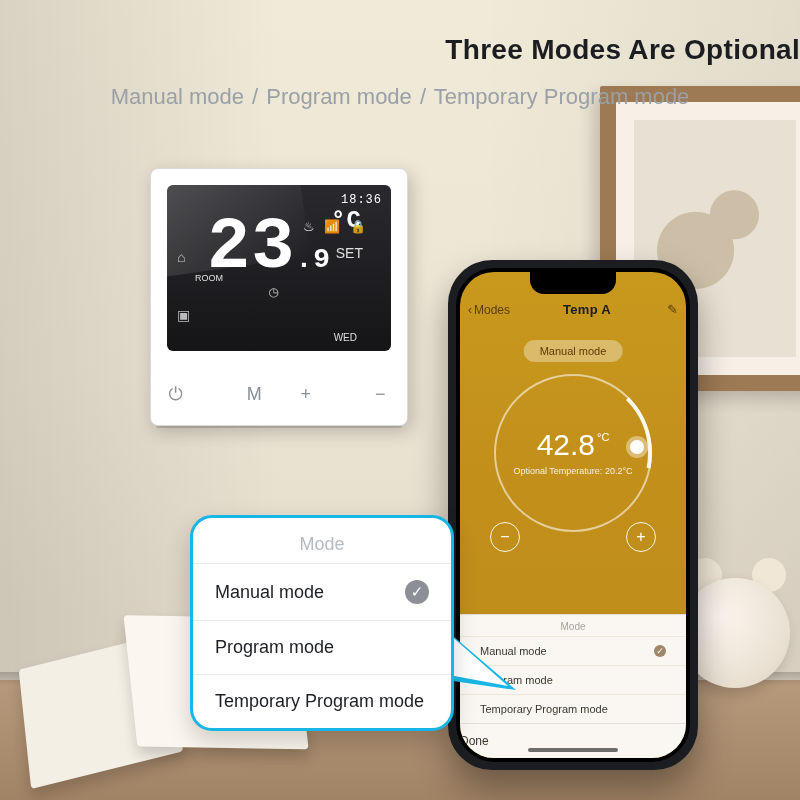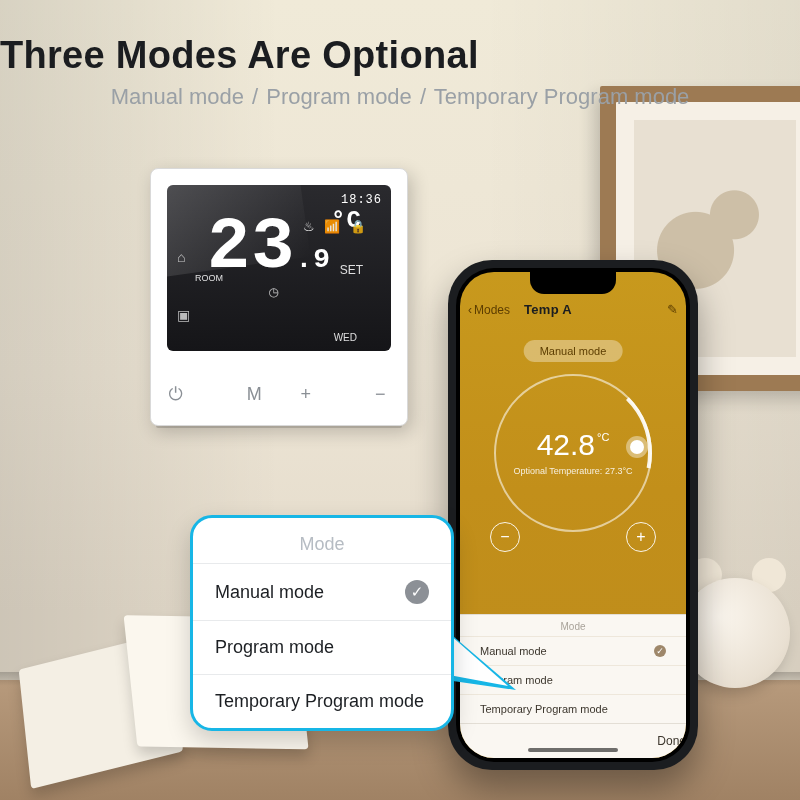--- a/index.html
+++ b/index.html
@@ -26,81 +26,81 @@
   .clock .body{position:absolute;left:20px;top:30px;width:110px;height:110px;border-radius:50%;
                background:radial-gradient(circle at 35% 35%,#fbf6ee,#e9e0d2 70%,#d7ccbb);box-shadow:-4px 6px 14px rgba(0,0,0,.18)}
   .clock .bell{position:absolute;width:34px;height:34px;border-radius:50%;background:#f0e7d7;top:10px}
   .clock .bell.l{left:28px}.clock .bell.r{left:92px}
   
   .book{position:absolute;left:22px;top:614px;width:280px;height:160px;transform:rotate(-6deg)}
   .book .pg{position:absolute;border-radius:4px;box-shadow:0 8px 14px rgba(0,0,0,.18)}
   .book .pg.a{left:0;top:30px;width:155px;height:120px;background:#f4efe4;transform:skewY(-8deg)}
   .book .pg.b{left:110px;top:8px;width:170px;height:132px;background:#fbf7ee;transform:skewY(7deg)}
   
-  .title{position:absolute;left:0;top:34px;width:100%;text-align:left;font-weight:800;
-         font-size:38px;color:#1b1d20;letter-spacing:.3px}
+  .title{position:absolute;left:0;top:34px;width:100%;text-align:right;font-weight:800;
+         font-size:28px;color:#1b1d20;letter-spacing:.3px}
   .subtitle{position:absolute;left:0;top:84px;width:100%;text-align:center;font-size:22px;color:#9aa0a6}
   .subtitle .sep{margin:0 2px}
   
   .device{position:absolute;left:150px;top:168px;width:256px;height:256px;background:#fff;border:1px solid #d9d9d9;
           border-radius:8px;box-shadow:0 8px 0 -6px rgba(0,0,0,.15),4px 6px 18px rgba(0,0,0,.2)}
   .screen{position:absolute;left:16px;top:16px;right:16px;height:166px;border-radius:6px;
           background:linear-gradient(180deg,#2a2a2e,#151518);overflow:hidden;color:#fff}
   .screen::before{content:"";position:absolute;left:-10%;top:-30%;width:70%;height:80%;
           background:linear-gradient(130deg,rgba(255,255,255,.22),rgba(255,255,255,0));transform:rotate(-8deg)}
   .seg{font-family:"DS-Digital","Courier New",monospace;letter-spacing:1px}
   .scr-time{position:absolute;right:9px;top:8px;font-size:12px}
   .scr-room{position:absolute;left:28px;top:88px;font-size:9px;opacity:.85}
   .scr-roomtemp{position:absolute;left:40px;top:24px;font-size:72px;font-weight:600;line-height:1}
   .scr-roomtemp .dec{font-size:28px;vertical-align:baseline}
   .scr-roomtemp .deg{font-size:24px;vertical-align:40px}
   .scr-icons{position:absolute;right:24px;top:34px;display:flex;gap:10px;font-size:13px;opacity:.9}
-  .scr-set{position:absolute;right:28px;top:78px;font-size:12px;opacity:.85}
+  .scr-set{position:absolute;right:28px;top:60px;font-size:14px;opacity:.85}
   .scr-settemp{position:absolute;right:18px;top:88px;font-size:40px;font-weight:600;line-height:1}
   .scr-settemp .dec{font-size:18px}
   .scr-settemp .deg{font-size:14px;vertical-align:18px}
   .scr-day{position:absolute;right:34px;bottom:8px;font-size:10px;opacity:.85}
   .scr-side{position:absolute;left:10px;top:64px;font-size:14px;opacity:.7}
   .scr-side2{position:absolute;left:10px;top:122px;font-size:14px;opacity:.7}
   .scr-clock{position:absolute;right:112px;top:100px;font-size:12px;opacity:.7}
   .btns{position:absolute;left:0;right:0;bottom:0;height:62px;display:grid;grid-template-columns:1fr 1fr;
         color:#8a8f95;font-size:18px}
   .btns>div{display:flex;align-items:center;justify-content:center;gap:64px}
   
   .phone{position:absolute;left:448px;top:260px;width:250px;height:510px;border-radius:44px;
          background:#1b1d20;box-shadow:0 18px 34px rgba(0,0,0,.35)}
   .phone .inner{position:absolute;inset:8px;border-radius:38px;background:#000}
   .phone .scr{position:absolute;inset:12px;border-radius:34px;overflow:hidden;background:#c79a1f;
               background:linear-gradient(180deg,#c8991d 0%,#c28f1a 45%,#bd8c1c 100%);color:#5c3d00}
   .phone .notch{position:absolute;left:50%;top:12px;width:86px;height:22px;background:#000;border-radius:0 0 14px 14px;transform:translateX(-50%)}
   .ph-status{position:absolute;left:0;right:0;top:6px;height:18px;font-size:10px;display:flex;justify-content:center;padding:0 18px;opacity:.8}
   .ph-top{position:absolute;left:0;right:0;top:30px;display:grid;grid-template-columns:56px 1fr 28px;align-items:center;font-size:12px;padding:0 8px}
   .ph-top .back{display:flex;align-items:center;gap:2px}
-  .ph-top .title{position:static;font-size:13px;font-weight:600;}
+  .ph-top .title{position:static;font-size:13px;font-weight:600;text-align:center}
   .ph-top .pen{text-align:right;font-size:13px}
   .chip{position:absolute;left:50%;top:68px;transform:translateX(-50%);background:rgba(255,255,255,.35);
         padding:5px 16px;border-radius:13px;font-size:11px}
   .dial{position:absolute;left:50%;top:102px;transform:translateX(-50%);width:158px;height:158px}
   .dial .ring{position:absolute;inset:0;border-radius:50%;border:2px solid rgba(255,255,255,.7);opacity:.8}
   .dial .arc{position:absolute;inset:0;border-radius:50%;border:4px solid rgba(255,255,255,.9);
              clip-path:polygon(50% 50%,100% 0,100% 60%,50% 50%)}
   .dial .knob{position:absolute;width:14px;height:14px;border-radius:50%;background:#fff;right:8px;top:66px;box-shadow:0 0 0 4px rgba(255,255,255,.4)}
   .dial .num{position:absolute;left:0;right:0;top:54px;text-align:center;font-size:30px;color:#fff;font-weight:500}
   .dial .num .u{font-size:11px;vertical-align:14px;margin-left:2px}
   .dial .cur{position:absolute;left:0;right:0;top:92px;text-align:center;font-size:9px;color:rgba(255,255,255,.85)}
   .pm{position:absolute;width:28px;height:28px;border-radius:50%;border:1.5px solid rgba(255,255,255,.9);color:#fff;
       display:flex;align-items:center;justify-content:center;font-size:16px;top:250px}
   .pm.minus{left:30px}.pm.plus{right:30px}
   
   .sheet{position:absolute;left:0;right:0;bottom:0;background:#faf7f2;border-top:1px solid #e3ded5}
   .sheet .hdr{text-align:center;font-size:10px;color:#a9a39a;padding:6px 0 4px}
   .sheet .row{display:flex;align-items:center;justify-content:space-between;padding:8px 20px;font-size:11px;color:#3c362d;border-top:1px solid #eee7db}
   .sheet .row:first-of-type{border-top:none}
   .sheet .row .chk{width:12px;height:12px;border-radius:50%;background:#9e876a;color:#fff;font-size:9px;display:flex;align-items:center;justify-content:center}
-  .sheet .done{text-align:right;font-size:12px;color:#3c362d;padding:10px 0;border-top:1px solid #e3ded5;font-weight:500}
+  .sheet .done{text-align:left;font-size:12px;color:#3c362d;padding:10px 0;border-top:1px solid #e3ded5;font-weight:500}
   .homebar{position:absolute;left:50%;bottom:6px;width:90px;height:4px;border-radius:2px;background:#111;transform:translateX(-50%);opacity:.6}
   
   .callout{position:absolute;left:190px;top:515px;width:258px;background:#fff;border:3px solid #17b6e6;border-radius:22px;
            box-shadow:0 10px 24px rgba(0,0,0,.18)}
   .callout .hdr{text-align:center;color:#b6bcc3;font-size:18px;padding:16px 0 8px}
   .callout .row{display:flex;align-items:center;justify-content:space-between;padding:16px 22px;font-size:18px;color:#1c1f23;border-top:1px solid #e8eaec;font-weight:500}
   .callout .row:first-of-type{border-top:1px solid #e8eaec}
   .callout .row .chk{width:24px;height:24px;border-radius:50%;background:#8c9096;color:#fff;display:flex;align-items:center;justify-content:center;font-size:15px}
   
   .pointer{position:absolute;left:446px;top:600px;width:0;height:0}
@@ -184,21 +184,21 @@
       <div class="chip">Manual mode</div>
       <div class="dial">
         <div class="ring"></div>
           <div class="arc"></div>
           <div class="knob"></div>
         <div class="num">
           <span>42.8</span><span class="u">°C</span>
         </div>
         <div class="cur">
           <span>Optional Temperature:</span>
-          <span>27.3°C</span>
+          <span>20.2°C</span>
         </div>
       </div>
       <div class="pm minus">−</div>
       <div class="pm plus">+</div>
 
       <div class="sheet">
         <div class="hdr">Mode</div>
         <div class="row">
           <span>Manual mode</span>
           <span class="chk">✓</span>

